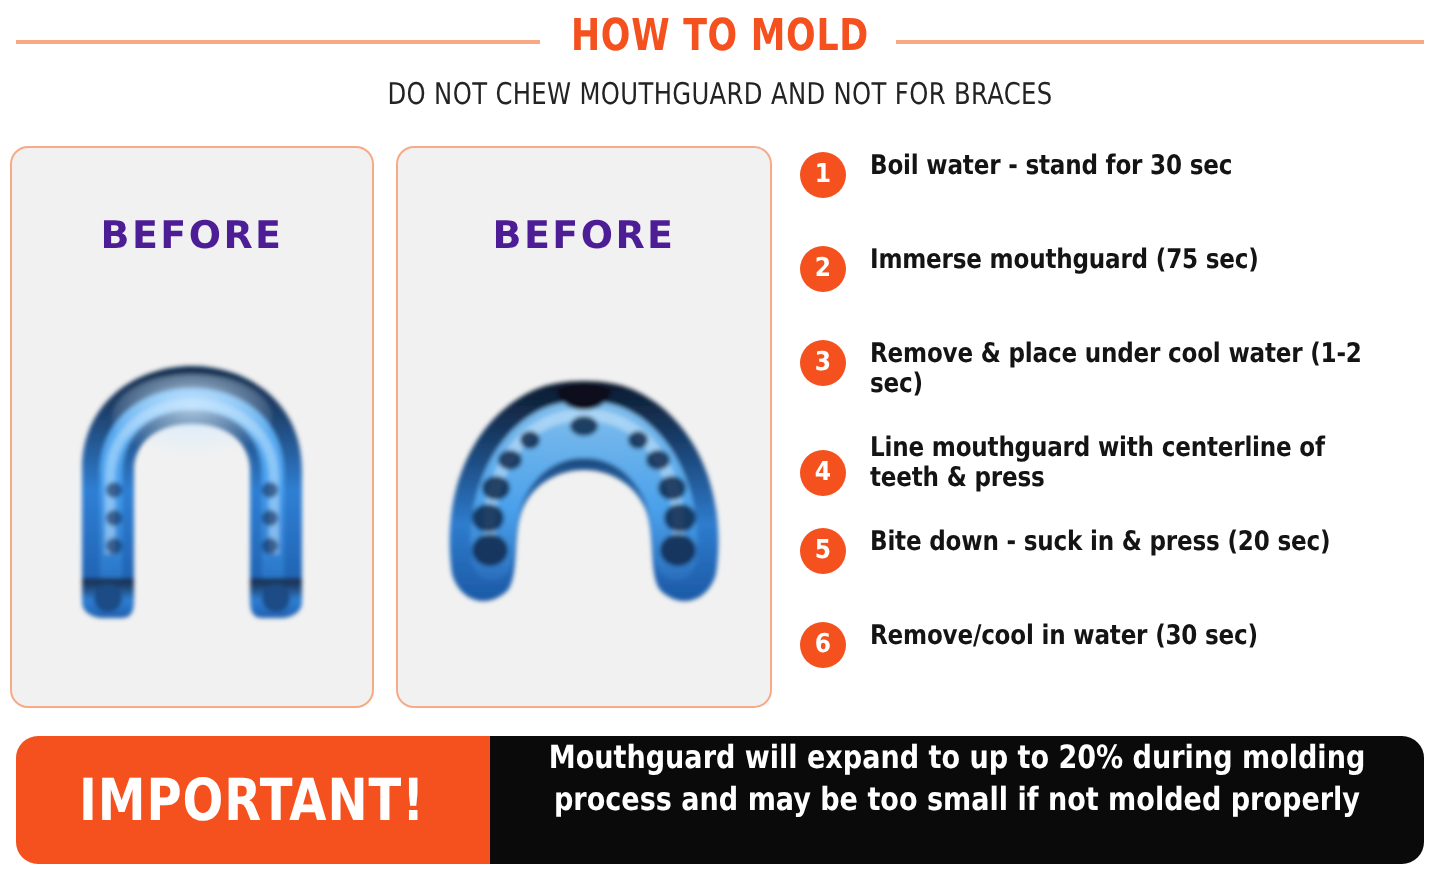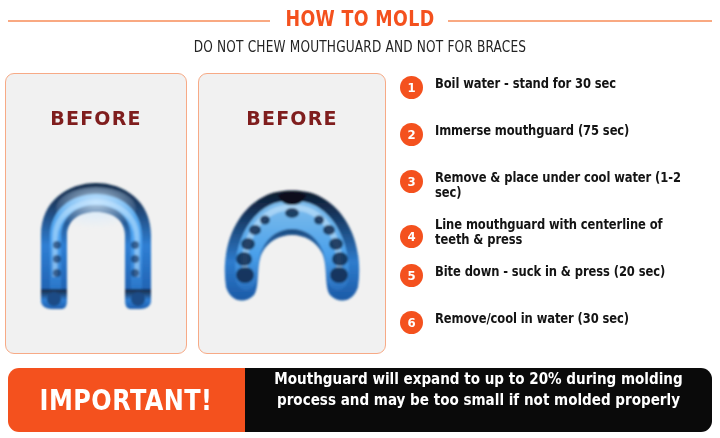--- a/index.html
+++ b/index.html
@@ -34,21 +34,21 @@
   .panel{
     position:absolute;top:73px;height:279px;
     background:#F1F1F1;border:1.5px solid #F7AA86;border-radius:9px;
     overflow:hidden;
   }
   .panel-before{left:5px;width:180px;}
   .panel-after{left:198px;width:186px;}
   .panel-label{
     position:absolute;left:0;top:33px;width:100%;text-align:center;
     font-family:"DejaVu Sans","Liberation Sans",sans-serif;
-    font-weight:bold;font-size:19px;letter-spacing:1.2px;color:#7f1d1d;
+    font-weight:bold;font-size:19px;letter-spacing:1.2px;color:#4c1d95;
   }
   .photo{position:absolute;left:0;top:70px;width:100%;height:200px;}
 
   
   .mg{position:absolute;left:50%;top:50%;transform:translate(-50%,-50%);}
 
   
   .steps{position:absolute;left:398px;top:70px;width:320px;}
   .step{position:absolute;left:0;width:320px;height:30px;}
   .badge{

